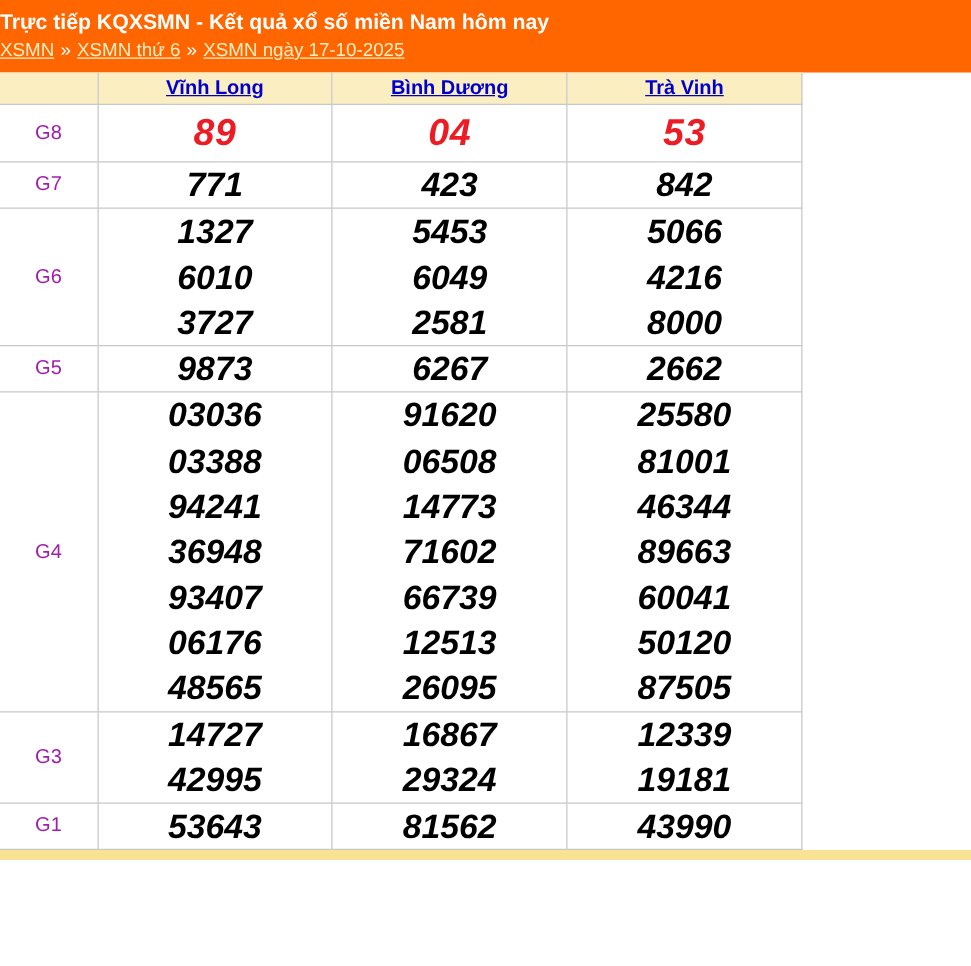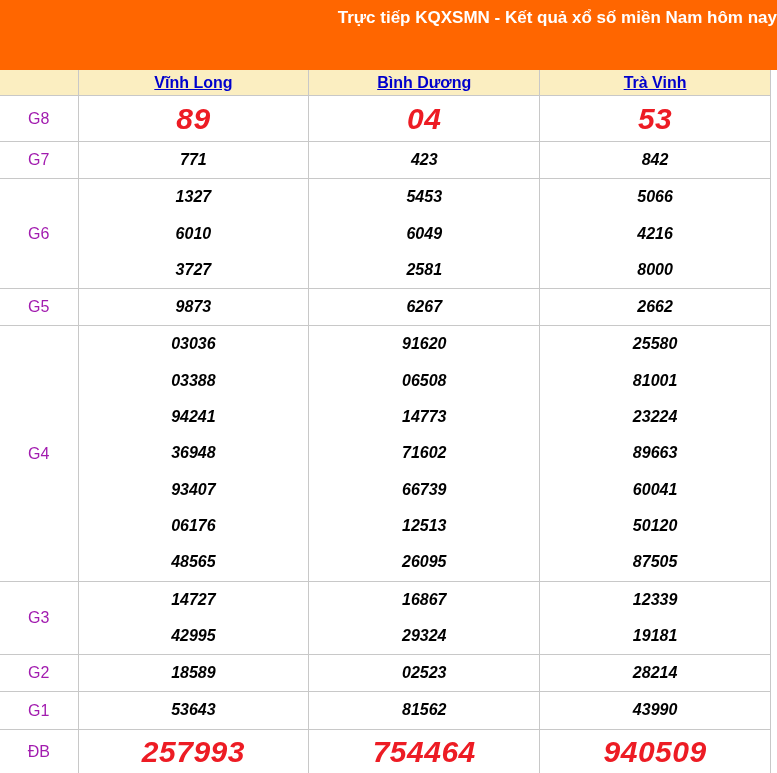--- a/index.html
+++ b/index.html
@@ -15,24 +15,24 @@
   }
   html,body{margin:0;padding:0;}
   body{
     width:777px;
     background:#FFFFFF;
     font-family:"Liberation Sans", sans-serif;
     -webkit-font-smoothing:antialiased;
   }
   .top{
     background:var(--header-bg);
-    height:70px;
+    height:58px;
     box-sizing:border-box;
     padding-top:6px;
-    text-align:right;
+    text-align:left;
   }
   .title{
     color:var(--header-text);
     font-weight:bold;
     font-size:17px;
     line-height:23px;
   }
   .breadcrumb{
     font-size:15px;
     line-height:21px;
@@ -43,21 +43,21 @@
     text-decoration:underline;
     cursor:pointer;
   }
   .sep{
     color:#FFFFFF;
     margin:0 5px;
   }
   .results{
     border-collapse:collapse;
     table-layout:fixed;
-    width:771px;
+    width:642px;
   }
   .results th,.results td{
     border:1px solid var(--border);
     padding:0;
     text-align:center;
     vertical-align:middle;
   }
   .results tr > *:first-child{border-left:none;}
   .results thead th{
     background:var(--table-header-bg);
@@ -73,21 +73,21 @@
     cursor:pointer;
   }
   .prize{
     font-size:16px;
     font-weight:400;
     color:#a21caf;
   }
   .cell{background:#FFFFFF;font-style:italic;}
   .num{
     font-weight:bold;
-    font-size:16px;
+    font-size:27px;
     line-height:36.3px;
     color:var(--number-black);
   }
   tbody tr{height:37px;}
   tr.hl td{height:45px;}
   tr.hl .num{
     color:var(--number-red);
     font-size:30px;
     line-height:44px;
     letter-spacing:0.5px;
@@ -96,20 +96,21 @@
     width:777px;
     height:8px;
     background:var(--bottom-strip);
   }
 </style>
 </head>
 <body>
 
 <header class="top">
   <div class="title">Trực tiếp KQXSMN - Kết quả xổ số miền Nam hôm nay</div>
+  <nav class="breadcrumb"><a class="bc-link">XSMN</a><span class="sep">»</span><a class="bc-link">XSMN thứ 6</a><span class="sep">»</span><a class="bc-link">XSMN ngày 17-10-2025</a></nav>
 </header>
 
 <table class="results">
   <colgroup>
     <col style="width:78px">
     <col>
       <col>
       <col>
   </colgroup>
   <thead>
@@ -191,21 +192,21 @@
           <div class="num">06508</div>
           <div class="num">14773</div>
           <div class="num">71602</div>
           <div class="num">66739</div>
           <div class="num">12513</div>
           <div class="num">26095</div>
         </td>
         <td class="cell">
           <div class="num">25580</div>
           <div class="num">81001</div>
-          <div class="num">23224</div>
+          <div class="num">46344</div>
           <div class="num">89663</div>
           <div class="num">60041</div>
           <div class="num">50120</div>
           <div class="num">87505</div>
         </td>
       </tr>
       <tr>
         <td class="prize">G3</td>
         <td class="cell">
           <div class="num">14727</div>
@@ -214,51 +215,27 @@
         <td class="cell">
           <div class="num">16867</div>
           <div class="num">29324</div>
         </td>
         <td class="cell">
           <div class="num">12339</div>
           <div class="num">19181</div>
         </td>
       </tr>
       <tr>
-        <td class="prize">G2</td>
-        <td class="cell">
-          <div class="num">18589</div>
-        </td>
-        <td class="cell">
-          <div class="num">02523</div>
-        </td>
-        <td class="cell">
-          <div class="num">28214</div>
-        </td>
-      </tr>
-      <tr>
         <td class="prize">G1</td>
         <td class="cell">
           <div class="num">53643</div>
         </td>
         <td class="cell">
           <div class="num">81562</div>
         </td>
         <td class="cell">
           <div class="num">43990</div>
-        </td>
-      </tr>
-      <tr class="hl">
-        <td class="prize">ĐB</td>
-        <td class="cell">
-          <div class="num">257993</div>
-        </td>
-        <td class="cell">
-          <div class="num">754464</div>
-        </td>
-        <td class="cell">
-          <div class="num">940509</div>
         </td>
       </tr>
     </tbody>
 </table>
 
 <div class="bottom-strip"></div>
 
 </body></html>

